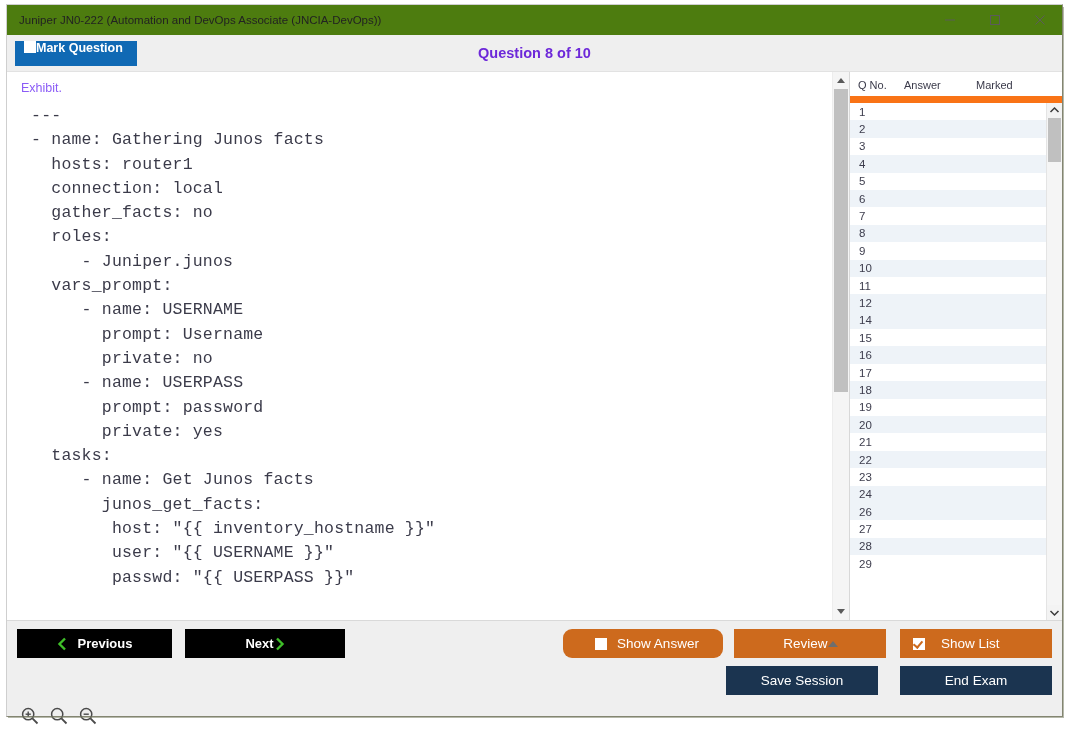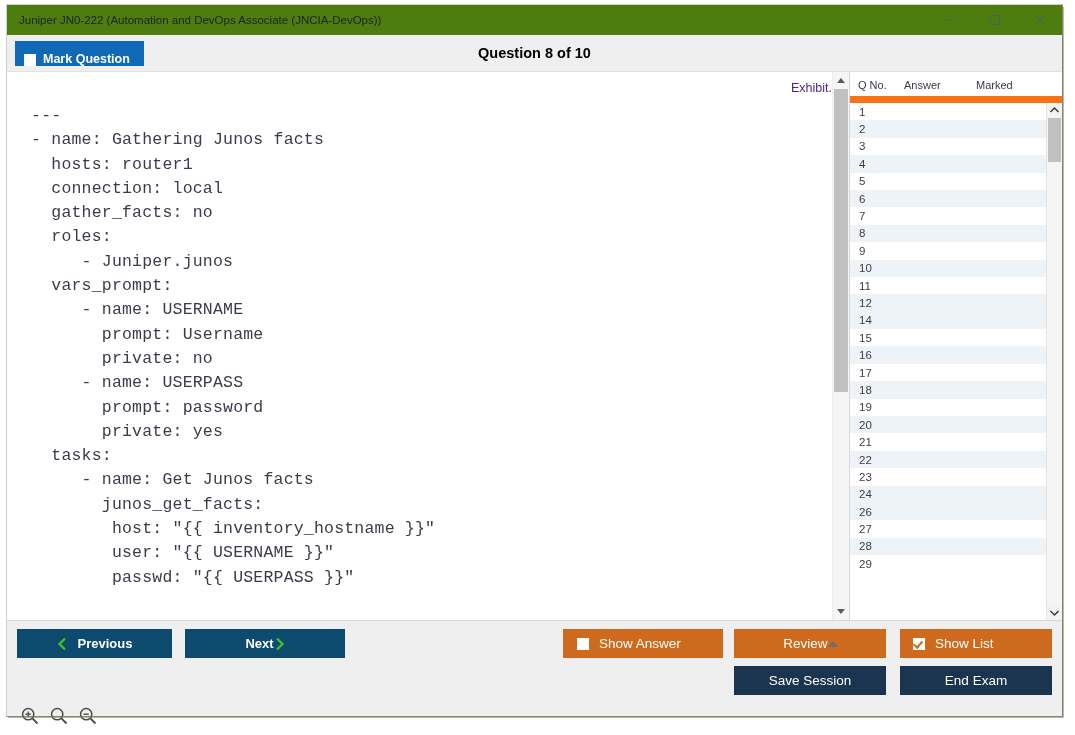--- a/index.html
+++ b/index.html
@@ -83,22 +83,21 @@
     position: relative;
     flex: none;
     padding: 0 8px;
     border-bottom: 1px solid #e2e2e2;
   }
   .mark-btn {
     background: #1069b4;
     color: #ffffff;
     height: 25px;
     display: inline-flex;
-    align-items: flex-end;
-    gap: 7px;
+    align-items: flex-start;
     padding: 0 14px 0 9px;
     font-size: 12.5px;
     font-weight: bold;
     border: none;
     cursor: pointer;
     font-family: "Liberation Sans", sans-serif;
   }
   .chk {
     width: 12px;
     height: 12px;
@@ -115,21 +114,21 @@
     border-right: 2px solid #cd6a1d;
     border-bottom: 2px solid #cd6a1d;
     transform: rotate(40deg);
   }
   .question-title {
     position: absolute;
     left: 0; right: 0;
     text-align: center;
     font-size: 14.5px;
     font-weight: bold;
-    color: #000000;
+    color: #6d28d9;
     pointer-events: none;
   }
 
   
   .body-region {
     flex: 1 1 auto;
     display: flex;
     min-height: 0;
     background: #ffffff;
   }
@@ -137,23 +136,22 @@
   
   .exhibit-pane {
     position: relative;
     width: 825px;
     flex: none;
     background: #ffffff;
     overflow: hidden;
   }
   .exhibit-label {
     font-size: 12.5px;
-    color: #4c1d95;
+    color: #8b5cf6;
     padding: 9px 0 0 14px;
-    text-align: right;
   }
   .yaml {
     margin: 0;
     padding: 9px 0 0 14px;
     font-family: "Liberation Mono", "DejaVu Sans Mono", monospace;
     font-size: 16.5px;
     line-height: 24.3px;
     color: #3b3b4a;
     white-space: pre;
     letter-spacing: .2px;
@@ -281,57 +279,58 @@
     font-family: "Liberation Sans", sans-serif;
     font-size: 13px;
     font-weight: bold;
     color: #ffffff;
     height: 29px;
     display: inline-flex;
     align-items: center;
     justify-content: center;
     box-sizing: border-box;
   }
-  .btn-blue { background: #0c4a6e; text-align: center; }
+  .btn-blue { background: #000000; text-align: center; }
   .btn-prev { width: 155px; gap: 10px; }
   .btn-next { width: 160px; margin-left: 13px; }
   .gchev { flex: none; }
 
   .btn-orange {
     background: #cd6a1d;
     font-weight: normal;
     font-size: 13.5px;
   }
   .btn-show-answer {
     width: 160px;
     gap: 10px;
-    justify-content: flex-start;
+    justify-content: center;
     padding-left: 14px;
+    border-radius: 9px;
   }
   .review-select {
     width: 152px;
     margin-left: 11px;
     padding: 0 11px 0 12px;
   }
   .review-caret {
     width: 0; height: 0;
     border-left: 5px solid transparent;
     border-right: 5px solid transparent;
     border-bottom: 6px solid #6e6e6e;
   }
   .btn-show-list {
     width: 152px;
     margin-left: 14px;
-    gap: 10px;
+    gap: 16px;
     justify-content: flex-start;
     padding-left: 13px;
   }
   .spacer-mid  { flex: 1 1 auto; }
 
-  .frow2 { margin-top: 6px; }
+  .frow2 { margin-top: 6px; gap: 8px; }
   .btn-navy {
     background: #1b3450;
     font-weight: normal;
     font-size: 13.5px;
   }
   .btn-save { width: 152px; margin-left: 11px; }
   .btn-end  { width: 152px; margin-left: 14px; }
 
   .zoom-row {
     display: flex;

